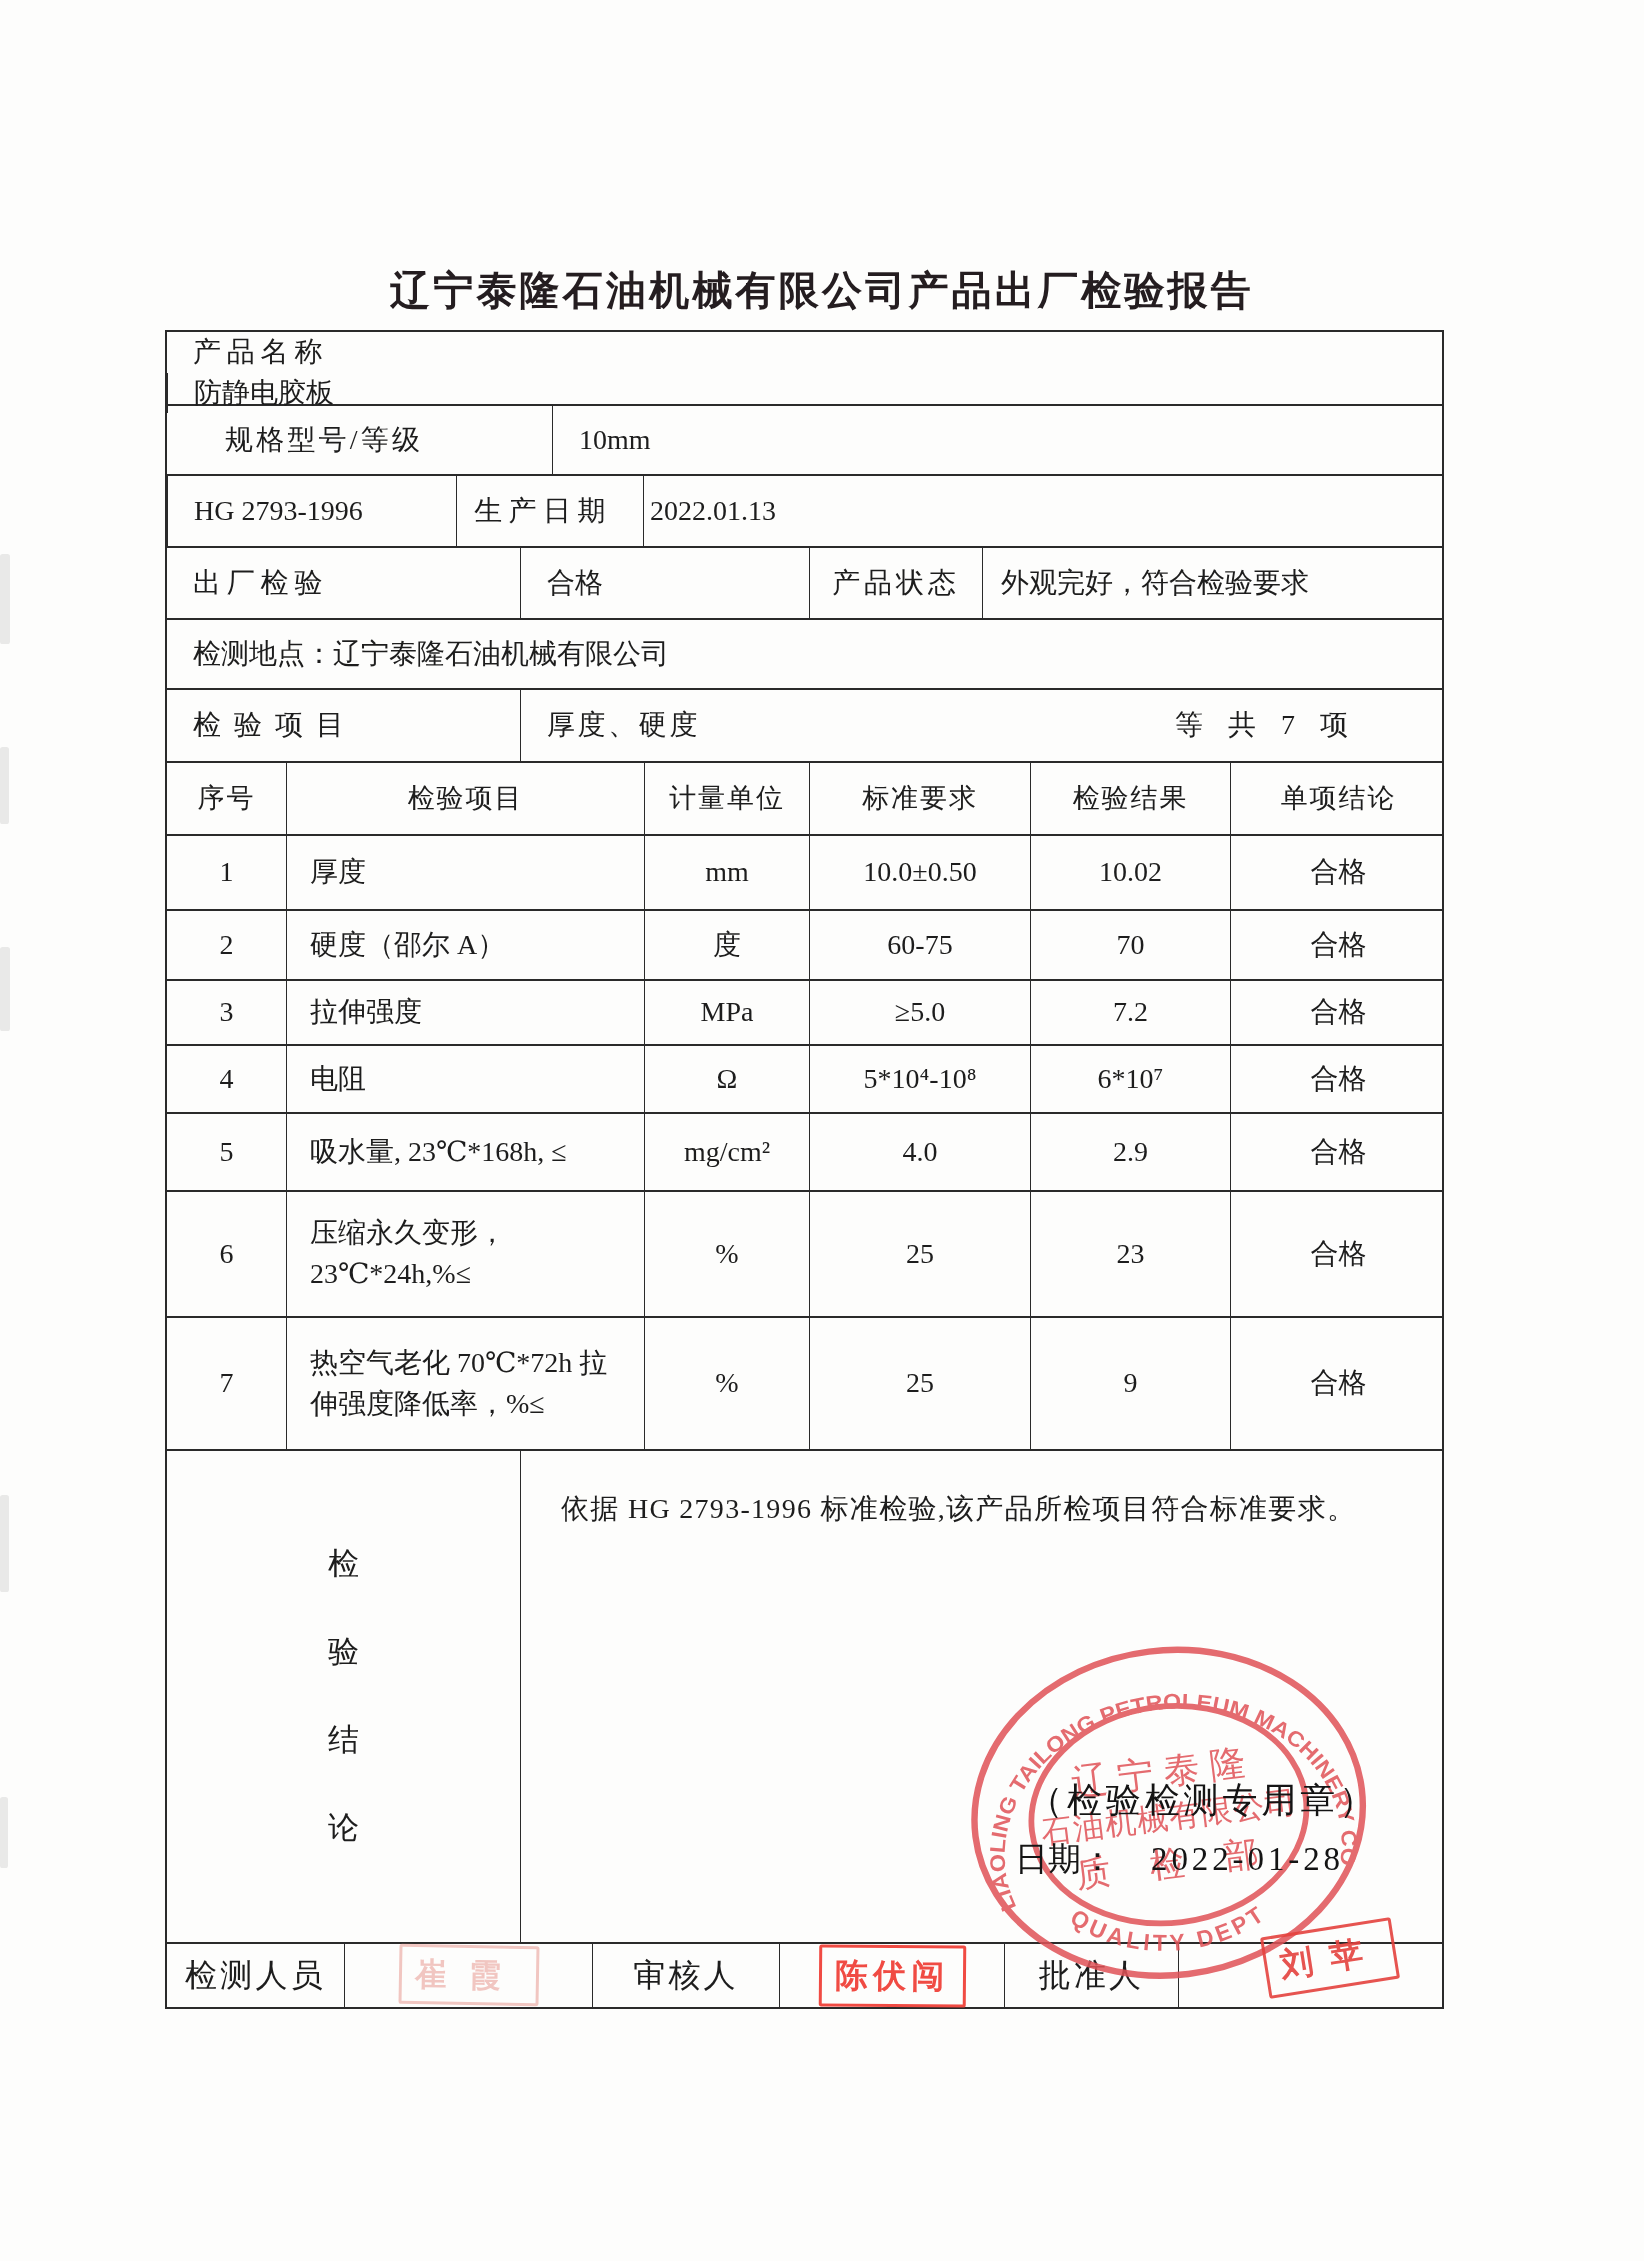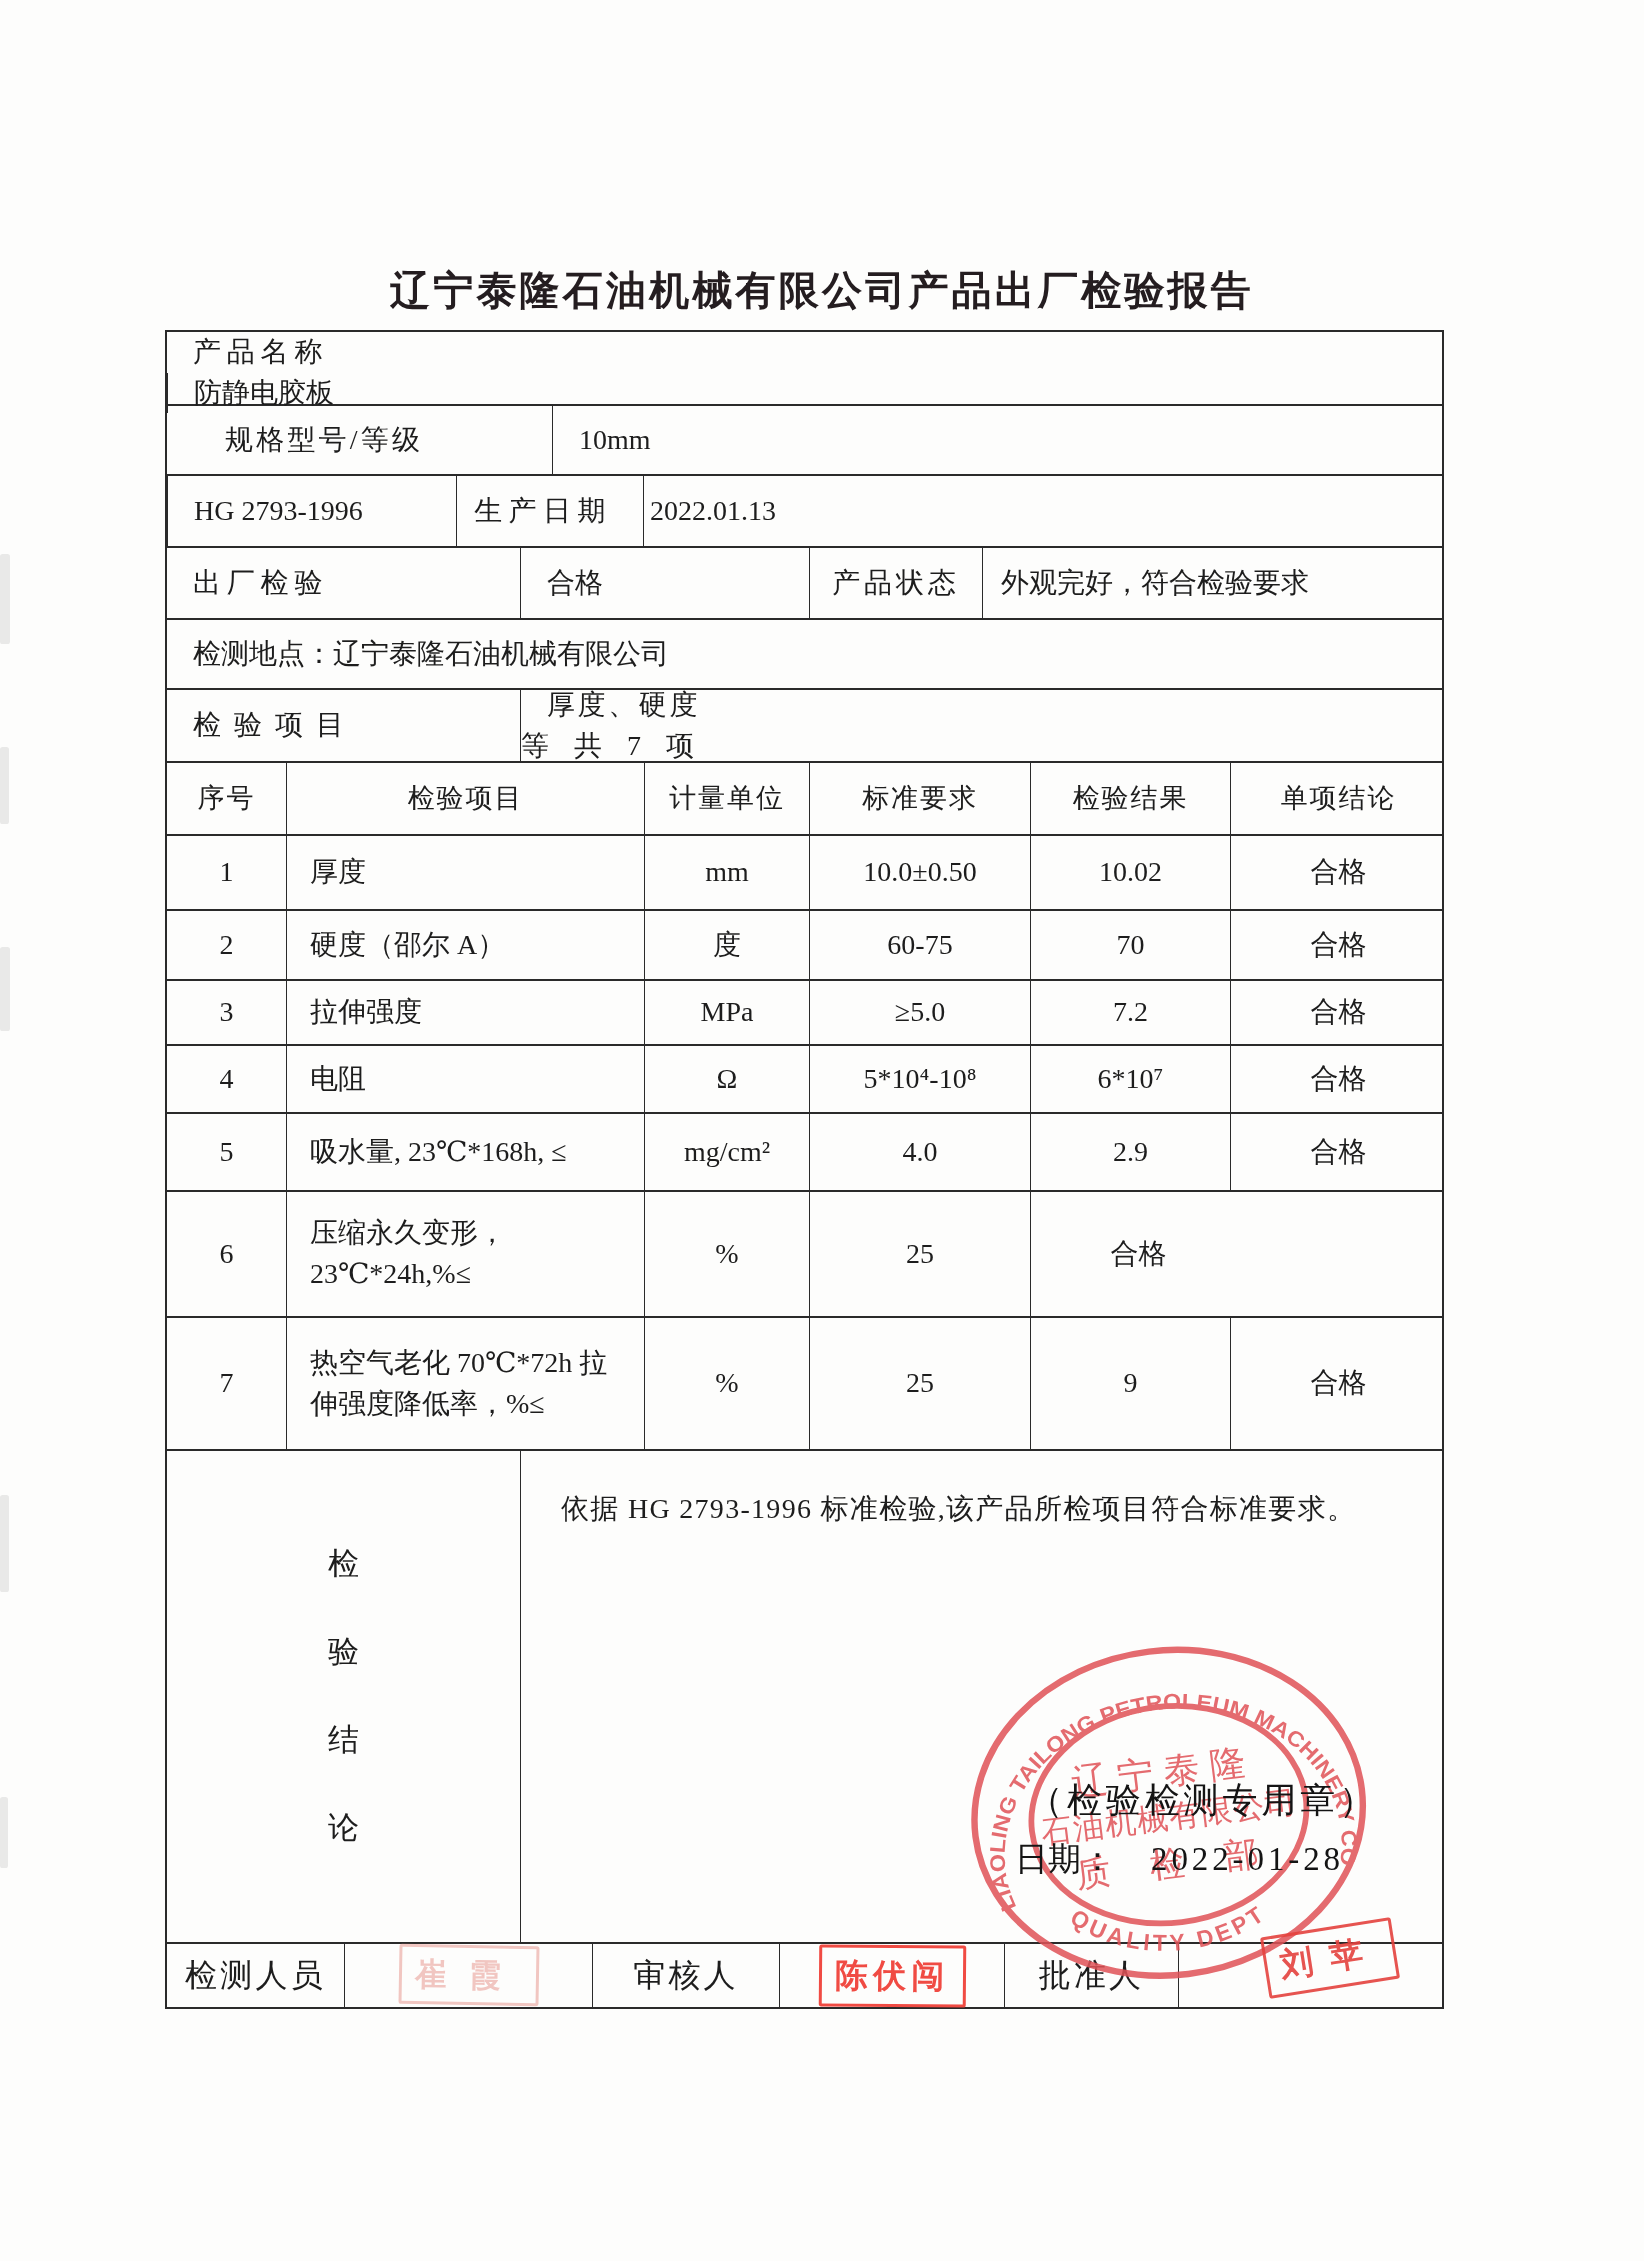--- a/index.html
+++ b/index.html
@@ -60,21 +60,21 @@
   
   .wc1{width:119px;flex:none;}
   .wc2{width:358px;flex:none;}
   .wc3{width:165px;flex:none;}
   .wc4{width:221px;flex:none;}
   .wc5{width:200px;flex:none;}
   .wc6{width:216px;flex:none;}
   .item-cell{justify-content:flex-start;padding:5.2px 13px 5.2px 23px;text-align:left;}
   .hdr{font-size:27px;letter-spacing:1.9px;}
 
-  .items-split{display:flex;justify-content:space-between;align-items:flex-start;width:100%;flex-direction:column;}
+  .items-split{display:flex;justify-content:space-between;align-items:flex-start;width:100%;}
   .items-split .lhs{padding-left:26px;letter-spacing:2.6px;}
   .items-split .rhs{padding-right:89px;letter-spacing:9px;}
 
   
   .conc-label{flex-direction:column;gap:43px;font-size:31px;}
   .conc-body{position:relative;align-items:flex-start;justify-content:flex-start;}
   .conc-text{
     padding:37px 18px 0 40px;font-size:28px;letter-spacing:1.3px;line-height:1.5;
   }
 
@@ -215,20 +215,21 @@
       <div class="cell wc4">4.0</div>
       <div class="cell wc5">2.9</div>
       <div class="cell wc6">合格</div>
     </div>
 
     <div class="trow hr6">
       <div class="cell cfirst wc1">6</div>
       <div class="cell wc2 item-cell">压缩永久变形，23℃*24h,%≤</div>
       <div class="cell wc3">%</div>
       <div class="cell wc4">25</div>
+      <div class="cell wc5">23</div>
       <div class="cell wc6">合格</div>
     </div>
 
     <div class="trow hr7">
       <div class="cell cfirst wc1">7</div>
       <div class="cell wc2 item-cell">热空气老化 70℃*72h 拉伸强度降低率，%≤</div>
       <div class="cell wc3">%</div>
       <div class="cell wc4">25</div>
       <div class="cell wc5">9</div>
       <div class="cell wc6">合格</div>

